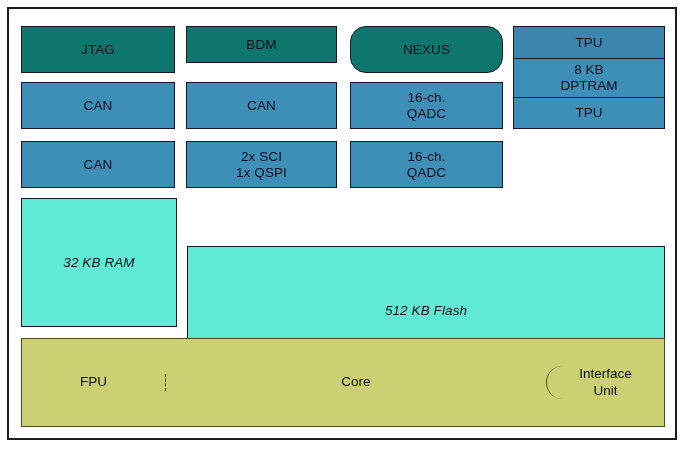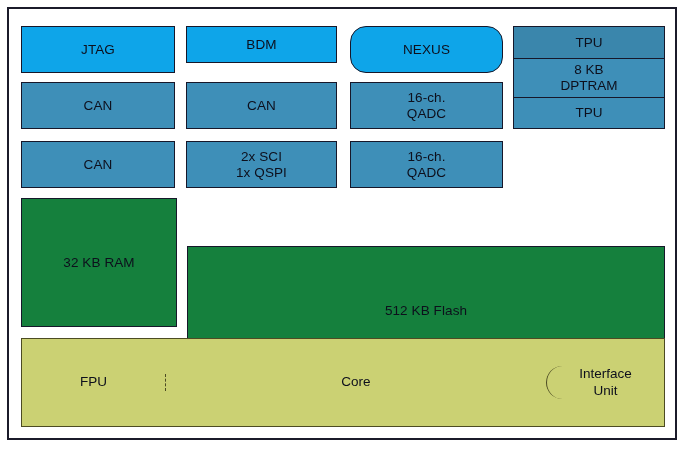--- a/index.html
+++ b/index.html
@@ -42,23 +42,23 @@
     justify-content: center;
     text-align: center;
     color: #0d0f1c;
     font-size: 13.5px;
     line-height: 1.18;
     letter-spacing: 0.1px;
     white-space: pre-line;
     font-family: "Liberation Sans", sans-serif;
   }
 
-  .b-lightblue { background: #0ea5e9; }
+  .b-lightblue { background: #0f766e; }
   .b-blue      { background: #3e8fb8; }
-  .b-purple    { background: #15803d; }
+  .b-purple    { background: #5eead4; font-style: italic; }
 
   
   .stack {
     position: absolute;
     box-sizing: border-box;
     border: 1.5px solid #16172a;
     display: flex;
     flex-direction: column;
     background: #3e8fb8;
   }

